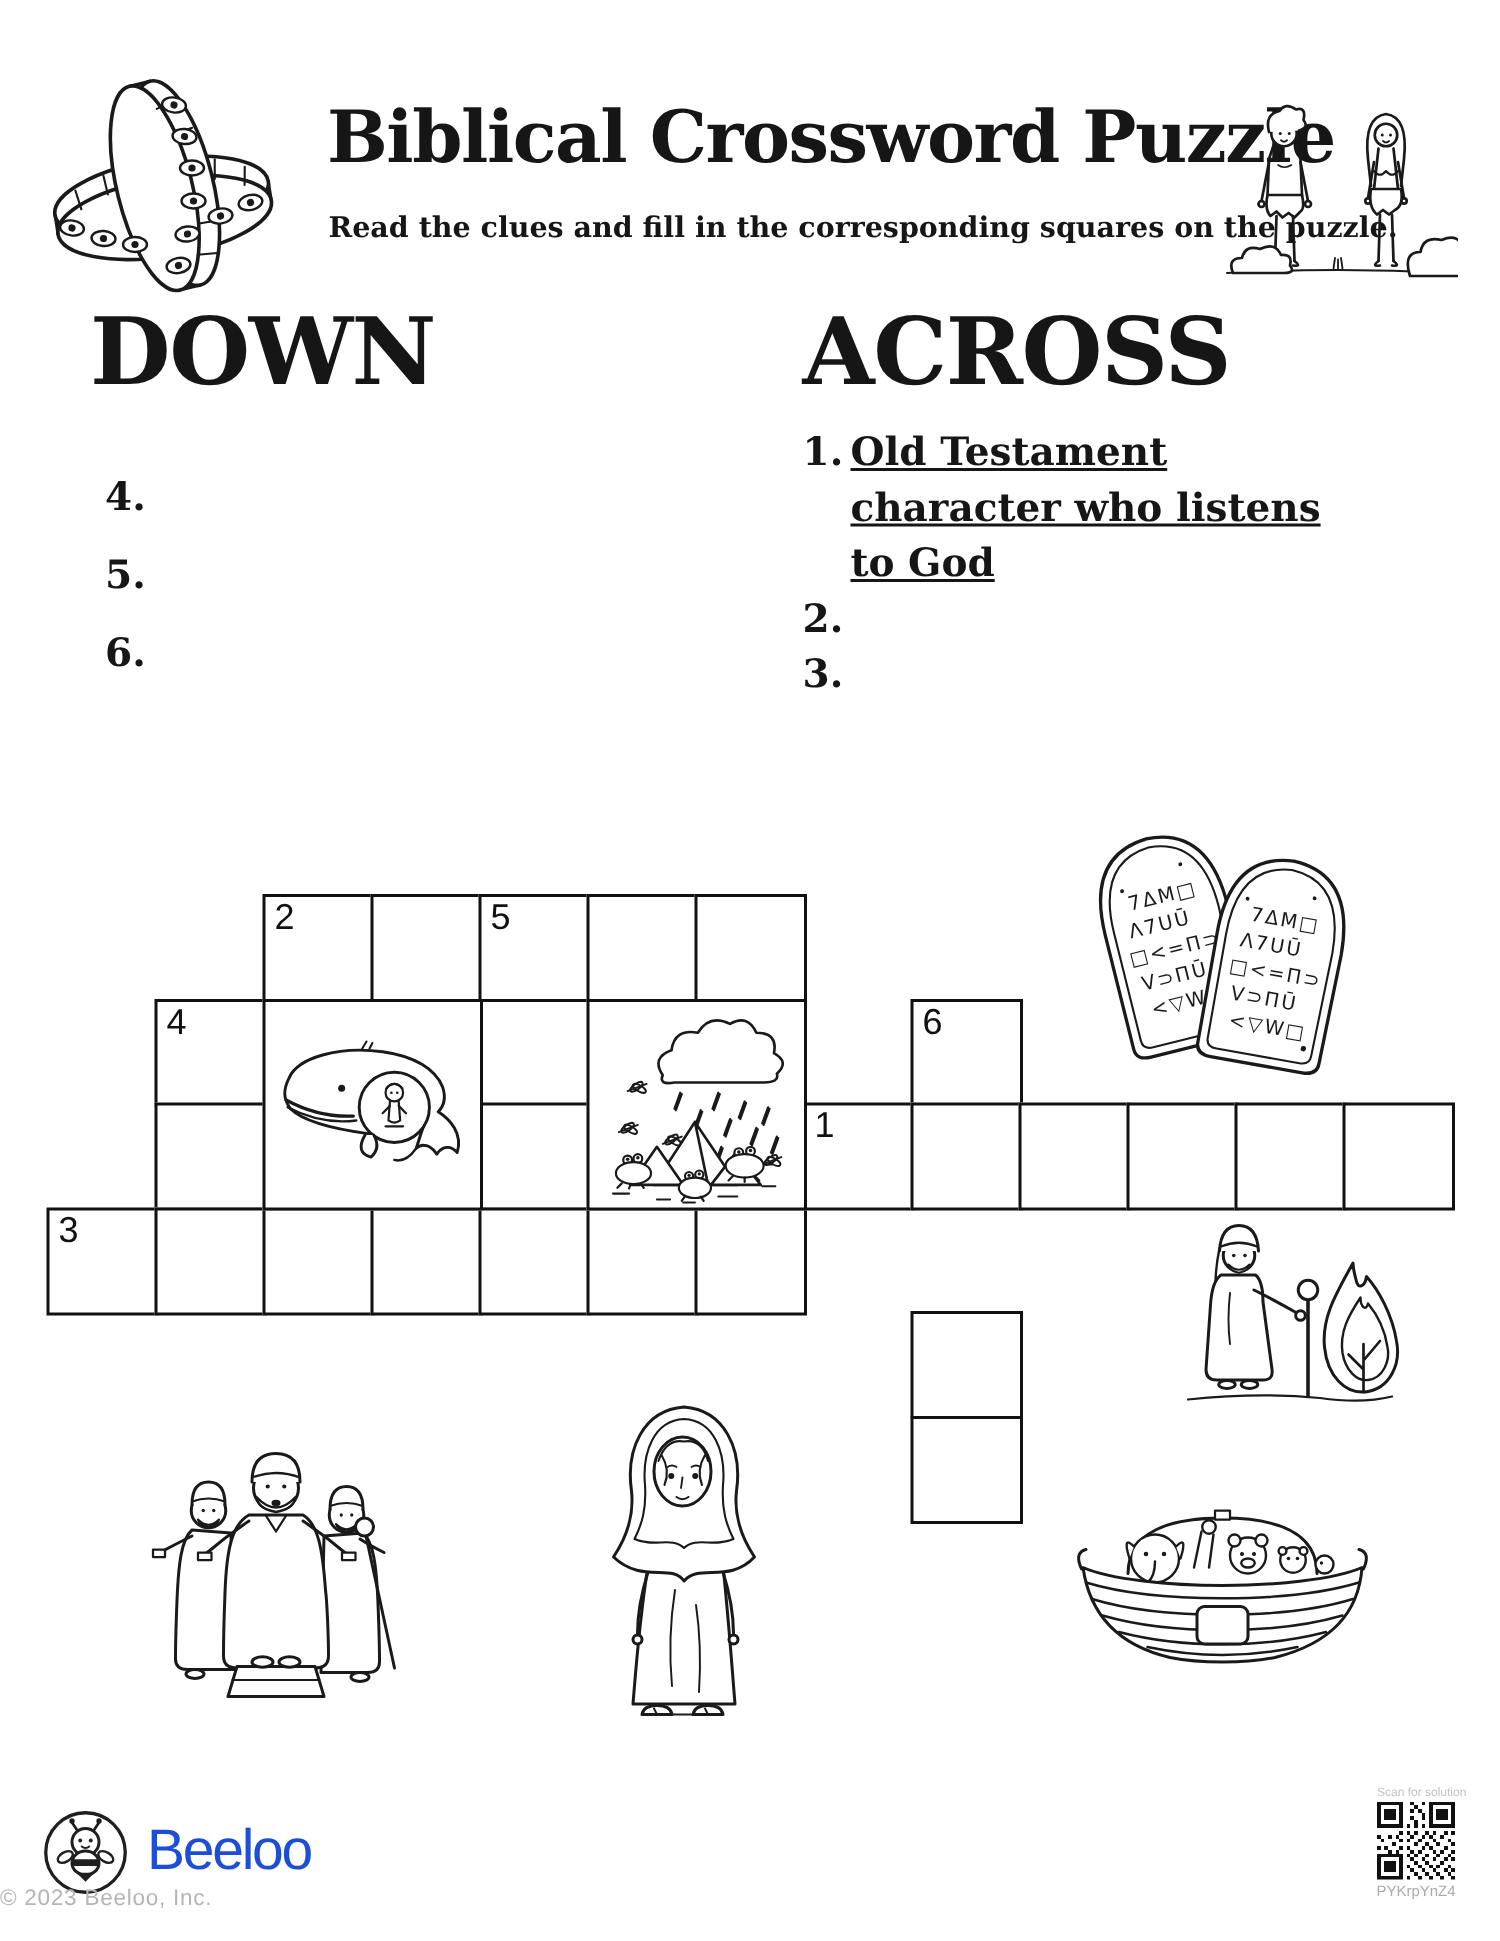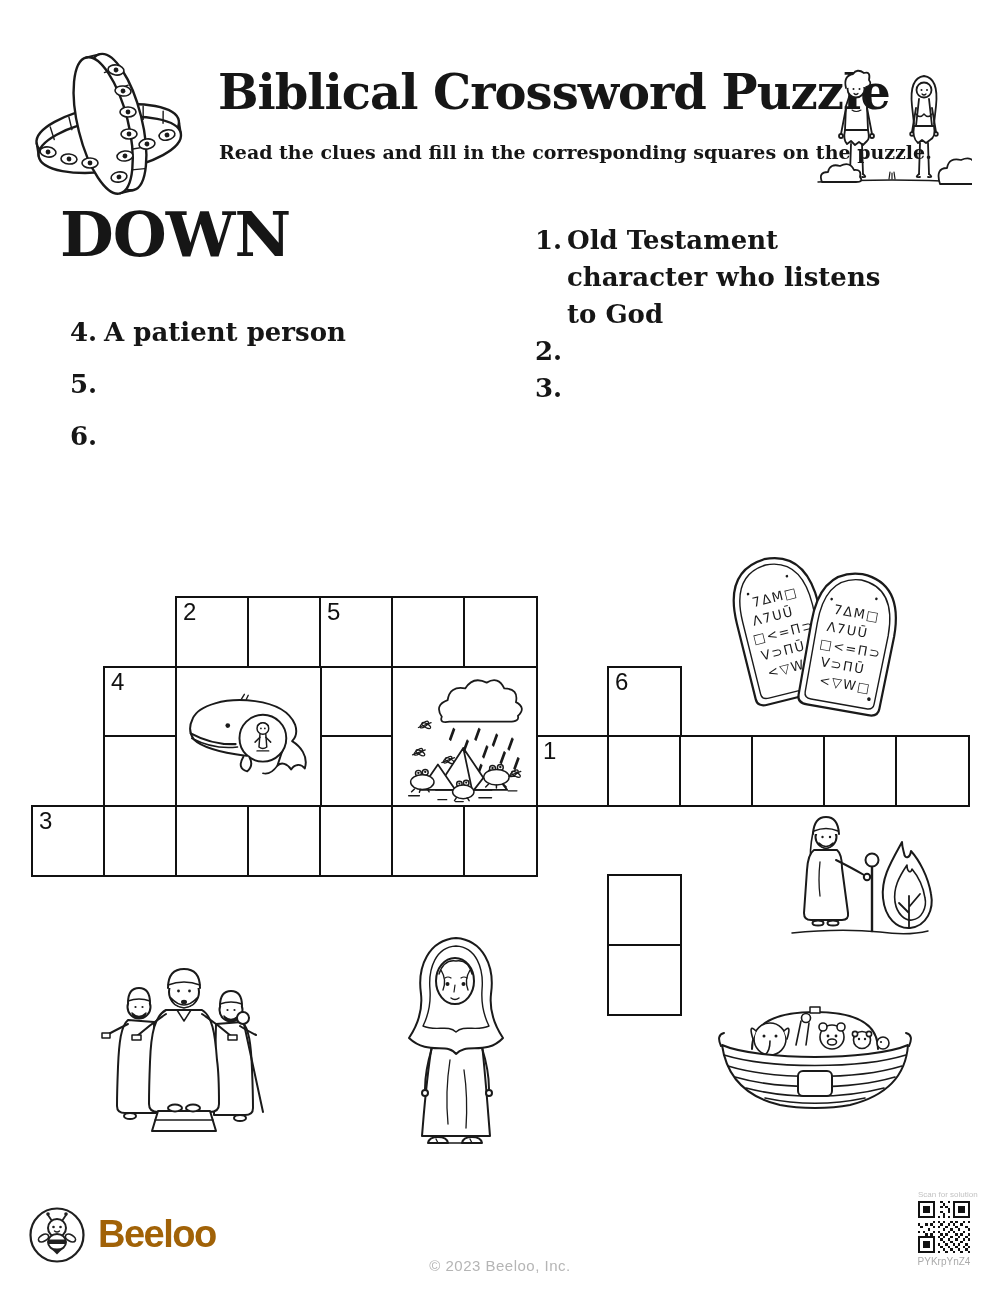--- a/index.html
+++ b/index.html
@@ -17,35 +17,35 @@
   #down-block{left:60px;width:460px;}
   #across-block{left:535px;width:420px;}
   .clue-heading{font-size:62px;line-height:62px;font-weight:bold;letter-spacing:-1px;}
   #down-block .clue-list{margin-top:48px;}
   #across-block .clue-list{margin-top:18px;}
   .clue{display:flex;font-size:26px;font-weight:bold;}
   #down-block .clue{line-height:36px;margin:0 0 16px 10px;}
   #across-block .clue{line-height:37px;margin:0;}
   .clue-num{flex:0 0 34px;}
   #across-block .clue-num{flex:0 0 32px;}
-  .clue-text{flex:1 1 auto;max-width:345px;}
+  .clue-text{flex:1 1 auto;max-width:345px;text-decoration:underline;}
 
   
   #grid-layer{position:absolute;left:0;top:0;width:1000px;height:1294px;}
   .gcell{position:absolute;box-sizing:border-box;border:2.5px solid #111;background:#fff;}
   .gnum{position:absolute;top:0px;left:6px;font-family:"Liberation Sans",sans-serif;
         font-size:24px;font-weight:400;color:#111;}
   .merged{position:absolute;box-sizing:border-box;border:2.5px solid #111;background:#fff;}
   .merged svg{display:block;width:100%;height:100%;}
 
   
   .brand-logo{position:absolute;left:28px;top:1206px;width:58px;height:58px;}
   .brand-name{position:absolute;left:98px;top:1213px;font-family:"Liberation Sans",sans-serif;
-              font-size:38px;font-weight:700;letter-spacing:-1.5px;color:#a16207;}
-  .copyright{position:absolute;left:0;top:1257px;width:1000px;text-align:center;
+              font-size:38px;font-weight:400;letter-spacing:-1.5px;color:#1d4ed8;}
+  .copyright{position:absolute;left:0;top:1257px;width:1000px;
              font-family:"Liberation Sans",sans-serif;font-size:15px;color:#b5b5b5;letter-spacing:.5px;}
   .qr-label{position:absolute;left:918px;top:1190px;font-family:"Liberation Sans",sans-serif;
             font-size:8px;color:#c2c2c2;text-align:center;}
   .qr-box{position:absolute;left:918px;top:1201px;width:52px;height:52px;}
   .qr-box svg{display:block;width:100%;height:100%;}
   .qr-code-text{position:absolute;left:906px;top:1256px;width:76px;text-align:center;
                 font-family:"Liberation Sans",sans-serif;font-size:10px;color:#ababab;}
 </style>
 </head>
 <body>
@@ -158,32 +158,32 @@
       <path d="M128,118 Q123,102 135,102 Q137,91 149,94 Q161,89 163,100 Q171,100 169,110 Q173,118 161,118 Z" fill="#fff"></path>
       <path d="M80,113 l0,-6 m-3,6 l1,-7 m5,7 l-1,-7" stroke-width="1.2"></path>
     </svg>
   </div>
 
   <div class="clue-block" id="down-block">
     <div class="clue-heading">DOWN</div>
     <div class="clue-list">
       <div class="clue">
         <span class="clue-num">4.</span>
-        <span class="clue-text">A patient person</span>
       </div>
       <div class="clue">
         <span class="clue-num">5.</span>
       </div>
       <div class="clue">
         <span class="clue-num">6.</span>
       </div>
     </div>
   </div>
 
   <div class="clue-block" id="across-block">
+    <div class="clue-heading">ACROSS</div>
     <div class="clue-list">
       <div class="clue">
         <span class="clue-num">1.</span>
         <span class="clue-text">Old Testament character who listens to God</span>
       </div>
       <div class="clue">
         <span class="clue-num">2.</span>
       </div>
       <div class="clue">
         <span class="clue-num">3.</span>

